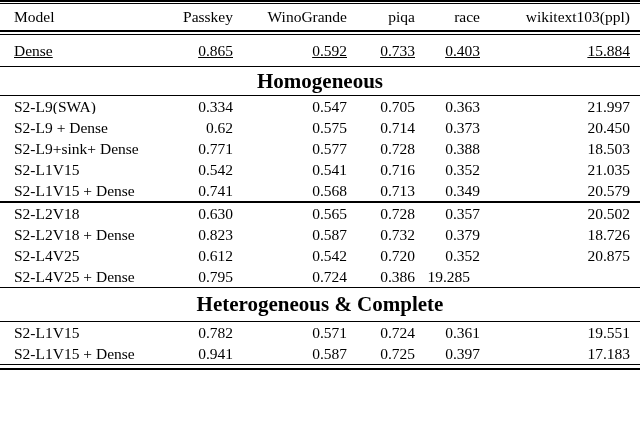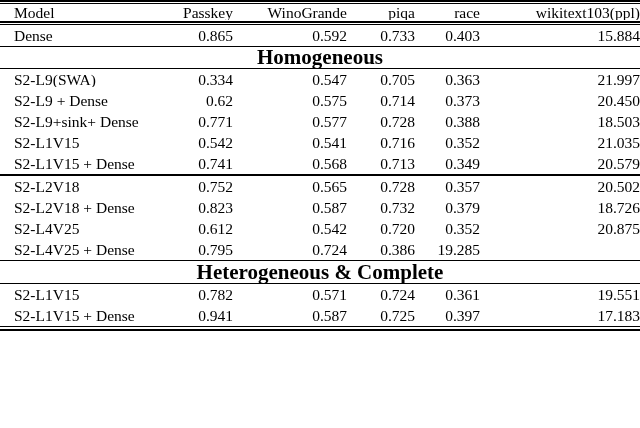--- a/index.html
+++ b/index.html
@@ -1,33 +1,33 @@
 <!DOCTYPE html>
 <html><head>
 <meta charset="utf-8">
 <style>
   html,body{margin:0;padding:0;background:#ffffff;}
   .page{
-    width:640px;height:331px;background:#ffffff;color:#000000;
+    width:640px;height:428px;background:#ffffff;color:#000000;
     font-family:"Liberation Serif","DejaVu Serif",serif;
     font-size:15.5px;line-height:1;overflow:hidden;
     display:flex;flex-direction:column;
   }
   .grid-row{
     display:grid;
     grid-template-columns:174px 59px 114px 68px 65px 160px;
     align-items:center;
   }
   .cell{white-space:nowrap;overflow:hidden;}
   .c-model{padding-left:14px;text-align:left;}
   .c-num{text-align:right;}
-  .c-last{}
+  .c-last{padding-right:10px;}
   .header-row{height:26px;}
   .body-row{height:21px;}
-  .dense-row{height:31px;}
+  .dense-row{height:31px;text-decoration:underline;}
   .section-title{
     height:28px;display:flex;align-items:center;justify-content:center;
     font-weight:bold;font-size:21px;
   }
   .rule{border-top:1.6px solid #000000;height:0;}
   .rule-double{
     height:5px;
     border-top:2px solid #000000;
     border-bottom:1.6px solid #000000;
     box-sizing:border-box;
@@ -108,21 +108,21 @@
         <div class="cell c-num">0.349</div>
         <div class="cell c-num c-last">20.579</div>
       </div>
     </div>
 
   <div class="rule"></div>
   <div class="rule"></div>
   <div>
       <div class="grid-row body-row">
         <div class="cell c-model">S2-L2V18</div>
-        <div class="cell c-num">0.752</div>
+        <div class="cell c-num">0.630</div>
         <div class="cell c-num">0.565</div>
         <div class="cell c-num">0.728</div>
         <div class="cell c-num">0.357</div>
         <div class="cell c-num c-last">20.502</div>
       </div>
       <div class="grid-row body-row">
         <div class="cell c-model">S2-L2V18 + Dense</div>
         <div class="cell c-num">0.823</div>
         <div class="cell c-num">0.587</div>
         <div class="cell c-num">0.732</div>

